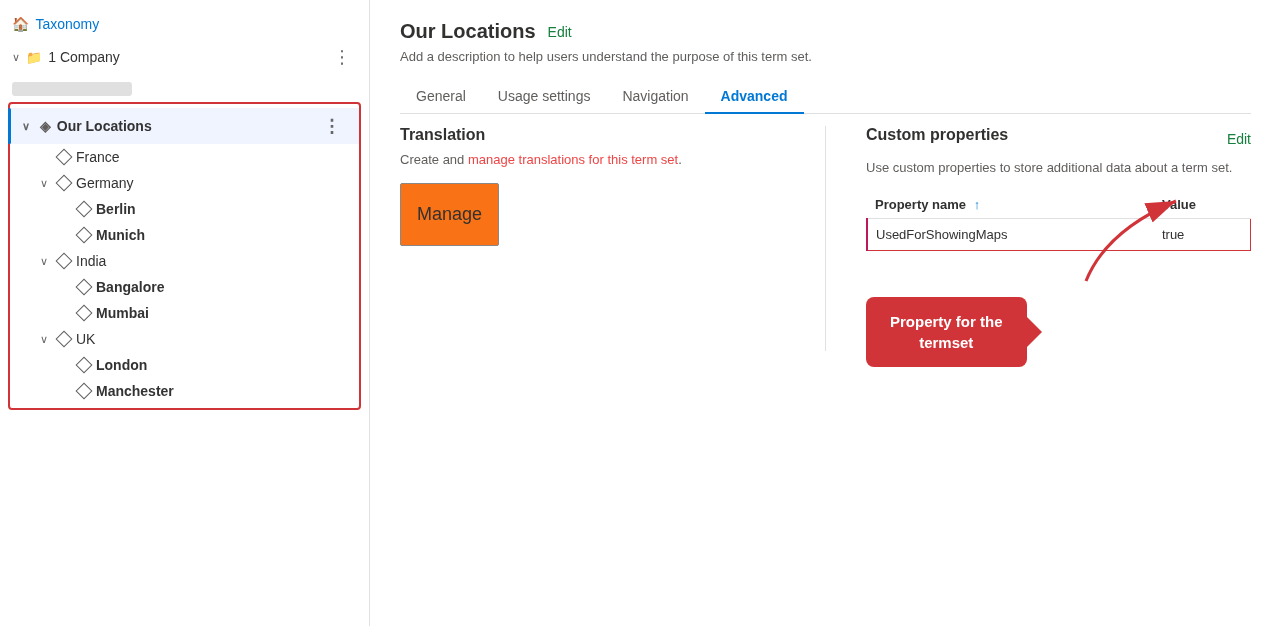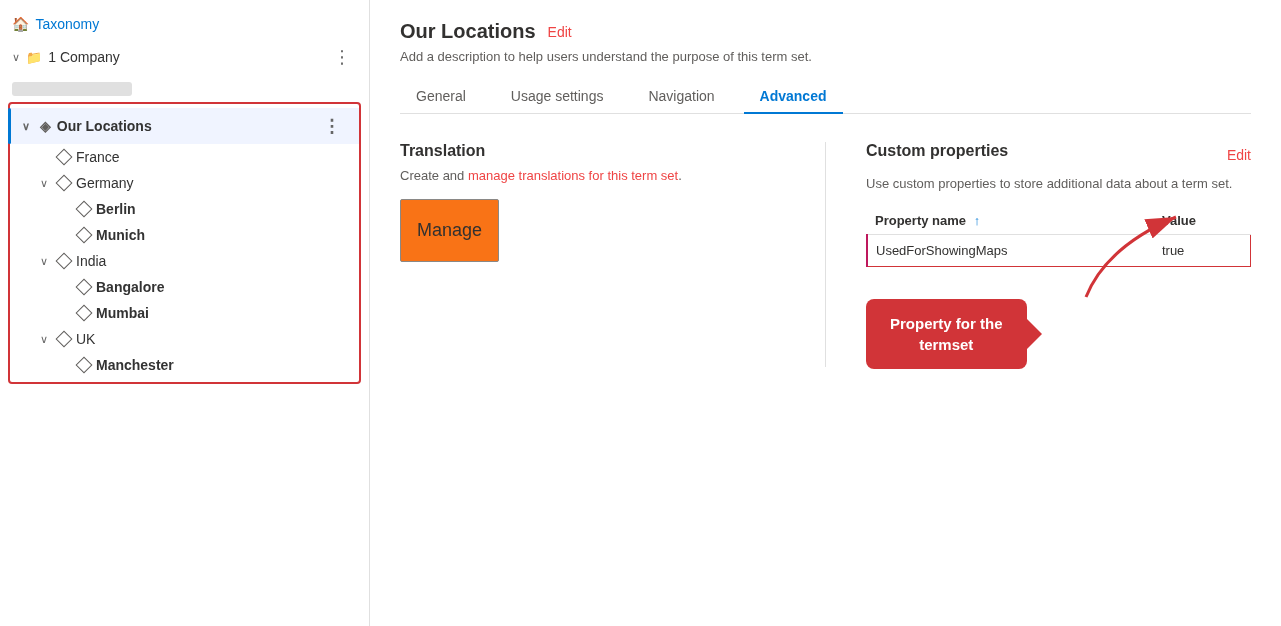--- a/index.html
+++ b/index.html
@@ -91,37 +91,37 @@
       align-items: center;
       gap: 12px;
       margin-bottom: 6px;
     }
     .page-title {
       font-size: 20px;
       font-weight: 600;
       color: #323130;
     }
     .edit-link {
-      color: #ef4444;
+      color: #15803d;
       text-decoration: none;
       font-size: 14px;
       cursor: pointer;
     }
     .page-description {
       font-size: 13px;
       color: #605e5c;
       margin-bottom: 16px;
     }
 
     
     .tabs {
       display: flex;
       border-bottom: 1px solid #e0e0e0;
-      margin-bottom: 28px;
-      gap: 13px;
+      margin-bottom: 12px;
+      gap: 0;
     }
     .tab {
       padding: 8px 16px;
       font-size: 14px;
       cursor: pointer;
       color: #605e5c;
       border-bottom: 2px solid transparent;
       margin-bottom: -1px;
     }
     .tab.active {
@@ -315,20 +315,25 @@
       <span class="diamond-icon"></span>
       <span class="label">Mumbai</span>
     </div>
 
     <div class="tree-item indent-1">
       <span style="font-size:11px;color:#666;margin-right:4px;width:14px;">∨</span>
       <span class="diamond-icon"></span>
       <span class="label">UK</span>
     </div>
 
+    <div class="tree-item indent-2">
+      <span style="width:14px;margin-right:4px;"></span>
+      <span class="diamond-icon"></span>
+      <span class="label">London</span>
+    </div>
 
     <div class="tree-item indent-2">
       <span style="width:14px;margin-right:4px;"></span>
       <span class="diamond-icon"></span>
       <span class="label">Manchester</span>
     </div>
   </div>
 </div>
 
 <div class="main-content">
@@ -384,20 +389,20 @@
       <div style="position:relative; margin-top:30px;">
         
         <svg style="position:absolute; left:160px; top:-90px;" width="200" height="100">
           <defs>
             <marker id="arrowhead" markerWidth="10" markerHeight="7" refX="10" refY="3.5" orient="auto">
               <polygon points="0 0, 10 3.5, 0 7" fill="#d13438"></polygon>
             </marker>
           </defs>
           <path d="M 60 90 Q 80 40 150 10" stroke="#d13438" stroke-width="3" fill="none" marker-end="url(#arrowhead)"></path>
         </svg>
-        <div class="callout" style="position:relative; left:0px; top:2px;">
+        <div class="callout" style="position:relative; left:0px; top:16px;">
           <span>Property for the</span><br>
           <span>termset</span>
         </div>
       </div>
     </div>
   </div>
 </div>
 
 </body></html>

